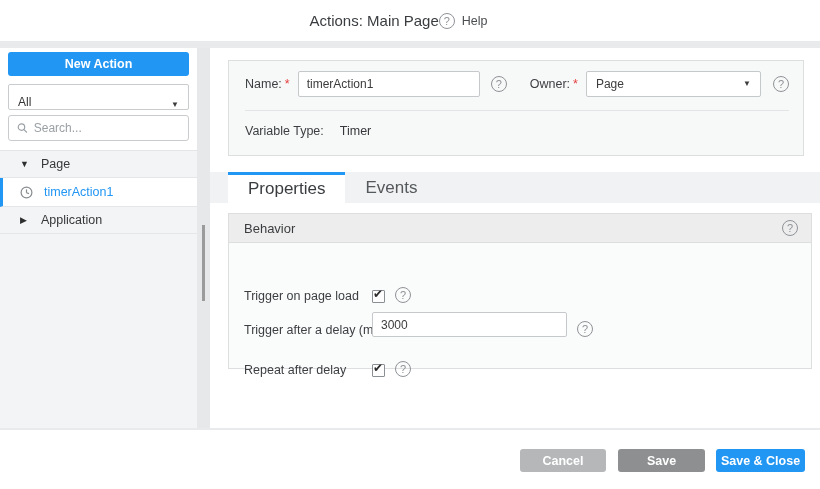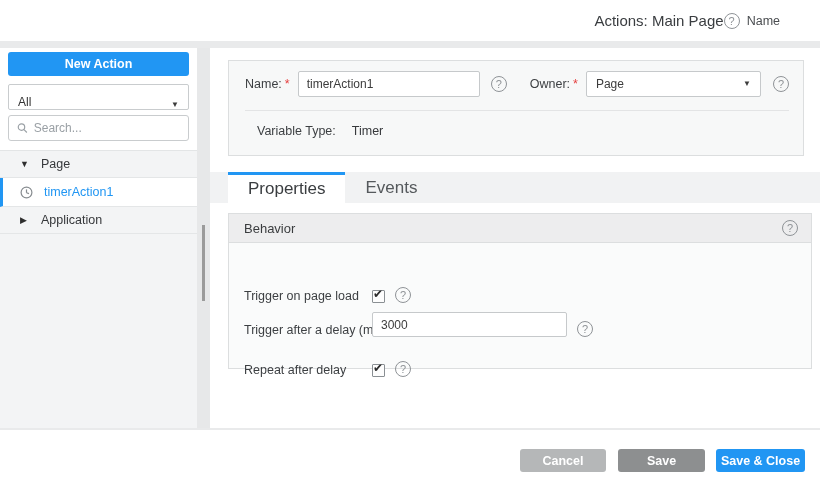--- a/index.html
+++ b/index.html
@@ -8,21 +8,21 @@
     position:relative;
     background:#e9eaeb;
     font-family:"Liberation Sans", sans-serif;
     color:#3d4043;
     overflow:hidden;
   }
   
   .header {
     position:absolute; top:0; left:0; right:0; height:41px;
     background:#fff;
-    display:flex; align-items:center; justify-content:flex-end;
+    display:flex; align-items:center; justify-content:center;
     padding:0 16px 0 17px;
   }
   .header-title { font-size:15px; color:#3a3d40; }
   .help-link { display:flex; align-items:center; gap:7px; cursor:pointer; margin-right:24px; }
   .help-link span.txt { font-size:12.5px; color:#4a4d50; }
   
   .qicon {
     width:16px; height:16px; border-radius:50%;
     border:1px solid #8f9397; color:#8f9397;
     font-size:11px; line-height:14px;
@@ -97,21 +97,21 @@
   .owner-select {
     width:192px; height:26px; margin-left:8px;
     background:#fff; border:1px solid #c6c9cb; border-radius:2px;
     display:flex; align-items:center; justify-content:space-between;
     padding:0 9px; font-size:12px; color:#3c3c3c; cursor:pointer;
   }
   .np-help1 { margin-left:11px; }
   .owner-label { margin-left:23px; }
   .np-help2 { margin-left:12px; }
   .np-divider { position:absolute; top:49px; left:16px; right:14px; border-top:1px solid #e3e4e5; }
-  .np-row2 { position:absolute; top:63px; left:16px; display:flex; align-items:center; font-size:12.5px;margin-left:12px; }
+  .np-row2 { position:absolute; top:63px; left:16px; display:flex; align-items:center; font-size:12.5px; }
   .vt-value { margin-left:16px; color:#37393c; }
   
   .tabbar {
     position:absolute; left:0; right:0; top:124px; height:31px;
     background:#f1f2f3; display:flex;
   }
   .tab {
     height:31px; display:flex; align-items:center; justify-content:center;
     font-size:17px; color:#55595c; cursor:pointer; padding:0 20px;
   }
@@ -155,21 +155,21 @@
   .btn-save { left:618px; width:87px; background:#8d8f90; }
   .btn-saveclose { left:716px; width:89px; background:#2196f3; }
 </style>
 </head>
 <body>
 
 <div class="header">
   <div class="header-title">Actions: Main Page</div>
   <div class="help-link">
     <span class="qicon">?</span>
-    <span class="txt">Name</span>
+    <span class="txt">Help</span>
   </div>
 </div>
 
 <div class="sidebar">
   <button class="new-action-btn">New Action</button>
 
   <div class="filter-select">
     <span>All</span>
     <span class="caret">▼</span>
   </div>

